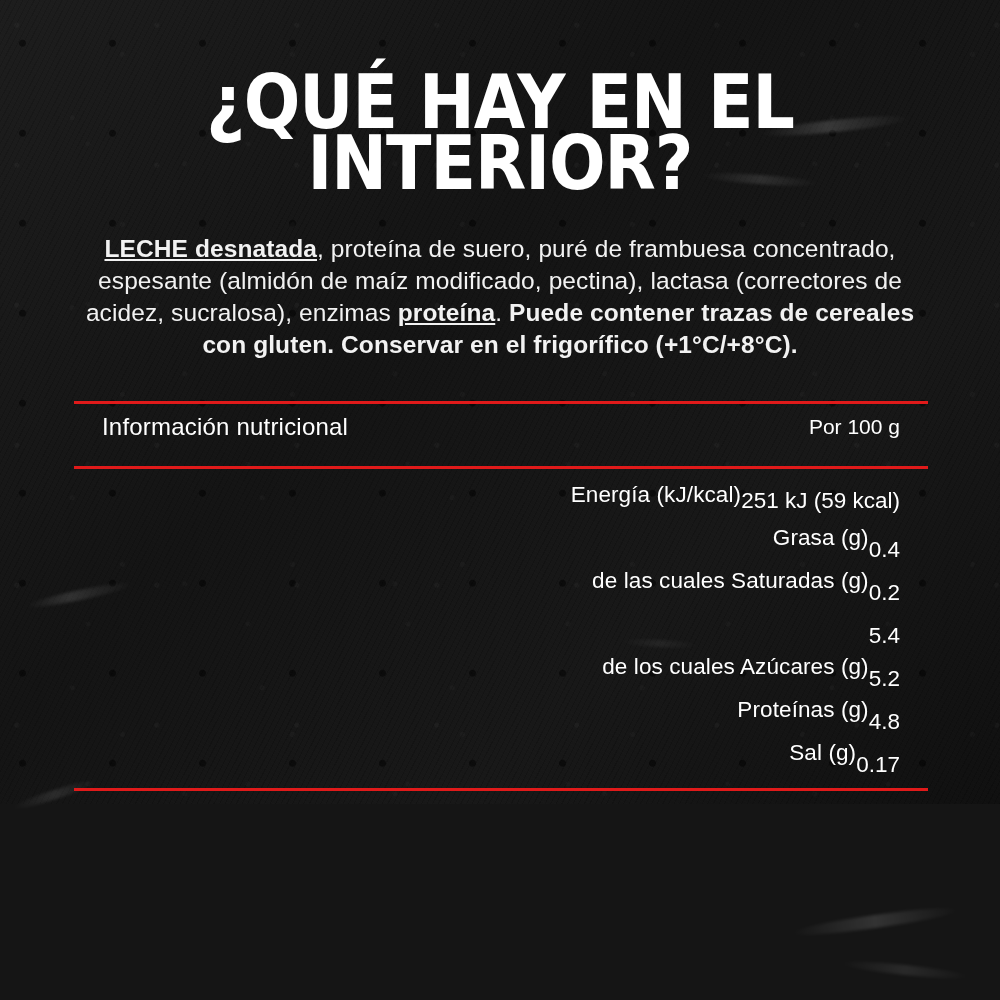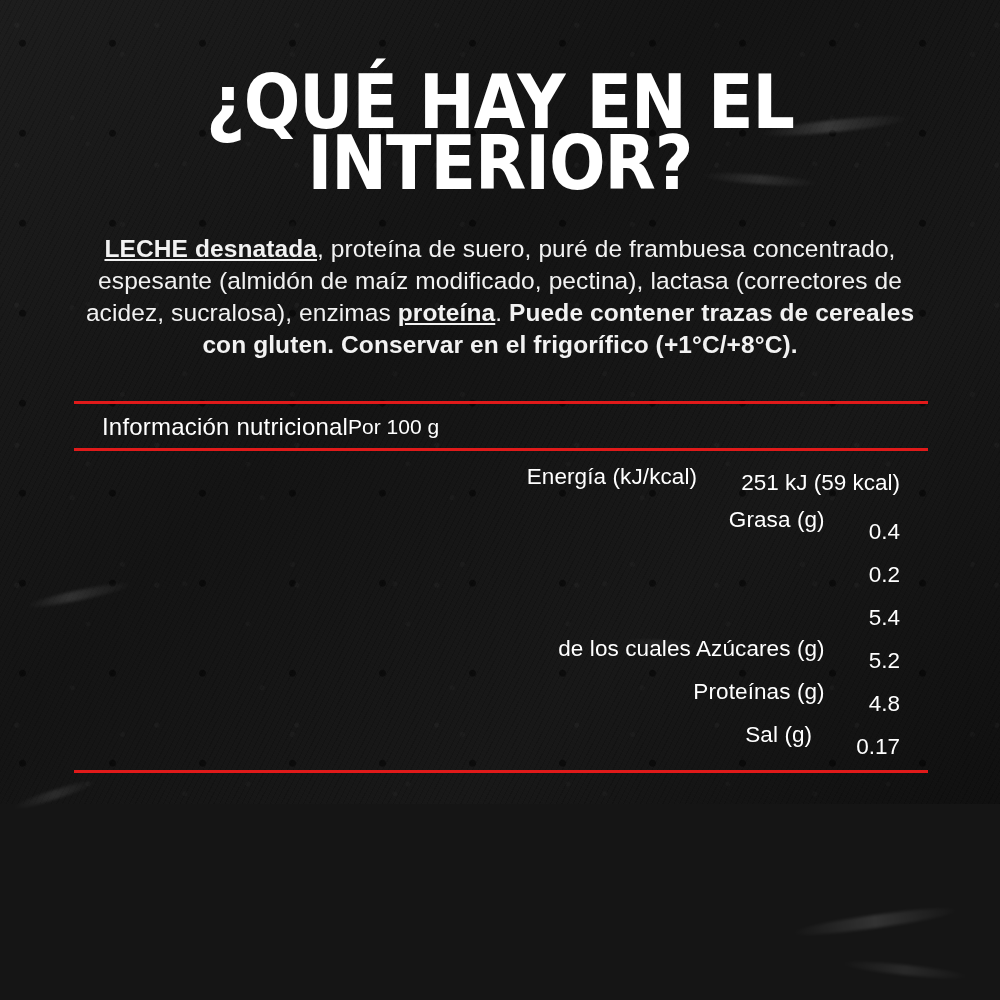--- a/index.html
+++ b/index.html
@@ -113,22 +113,22 @@
   }
   .rule {
     height: 3px;
     background: #e01a1a;
     width: 100%;
   }
   .rule.bottom { margin-top: 14px; }
   .thead {
     display: flex;
     align-items: center;
-    justify-content: flex-start;
-    padding: 9px 28px 7px 28px;
+    justify-content: space-between;
+    padding: 9px 28px 25px 28px;
   }
   .thead .th-left {
     color: #fff;
     font-size: 24px;
     letter-spacing: .2px;
   }
   .thead .th-right {
     color: #fff;
     font-size: 21px;
   }
@@ -144,21 +144,20 @@
   .row .label {
     color: #fff;
     font-size: 22.5px;
     letter-spacing: .1px;
   }
   .row .value {
     color: #fff;
     font-size: 22.5px;
     text-align: right;
     transform: translateY(12px);
-    margin-left: 44px;
   }
   .row.first .value { transform: translateY(6px); }
 </style>
 </head>
 <body>
 
 <div class="page">
   <div class="grain"></div>
   <div class="smudge s1"></div>
   <div class="smudge s2"></div>
@@ -188,20 +187,21 @@
       <div class="tbody">
           <div class="row first">
             <span class="label">Energía (kJ/kcal)</span>
             <span class="value">251 kJ (59 kcal)</span>
           </div>
           <div class="row">
             <span class="label">Grasa (g)</span>
             <span class="value">0.4</span>
           </div>
           <div class="row">
+            <span class="label">de las cuales Saturadas (g)</span>
             <span class="value">0.2</span>
           </div>
           <div class="row">
             <span class="value">5.4</span>
           </div>
           <div class="row">
             <span class="label">de los cuales Azúcares (g)</span>
             <span class="value">5.2</span>
           </div>
           <div class="row">

